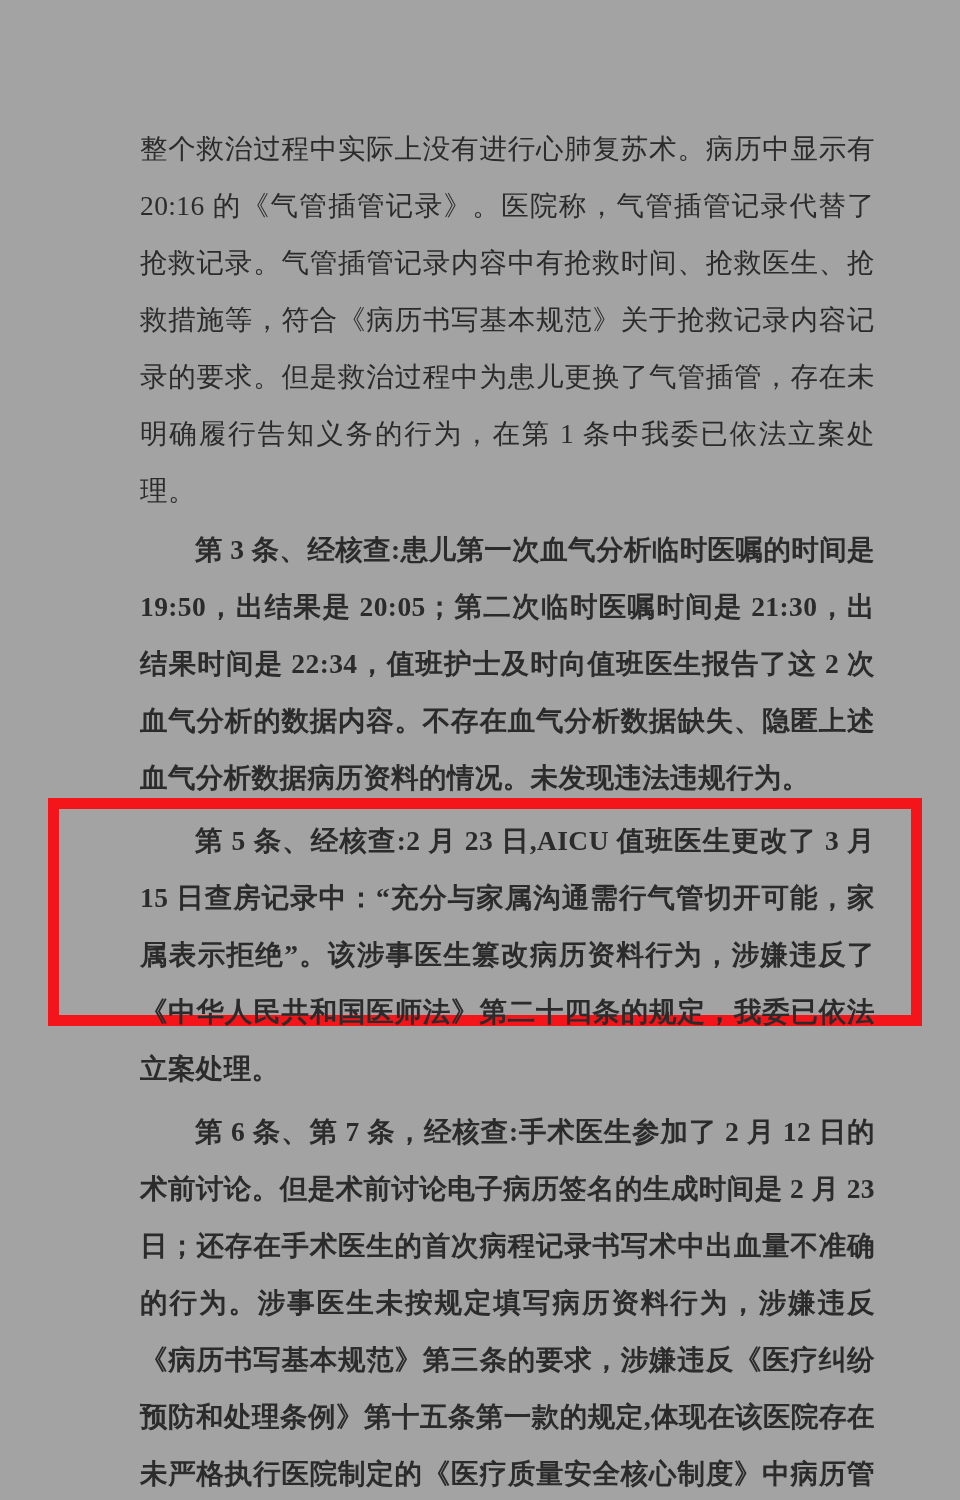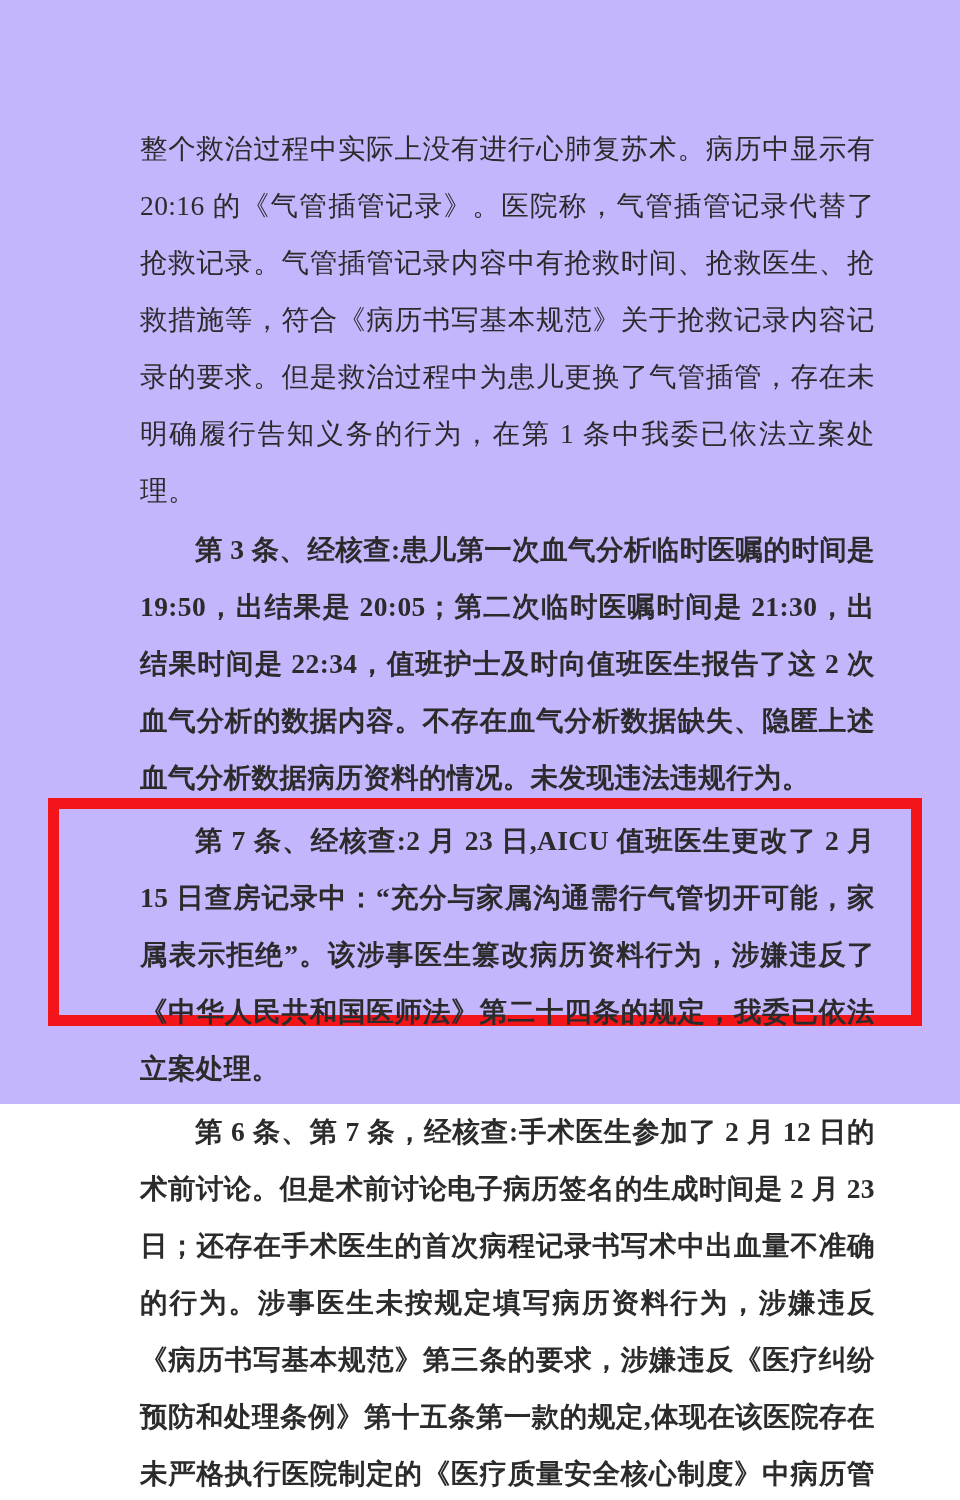--- a/index.html
+++ b/index.html
@@ -9,22 +9,22 @@
   body {
     width: 960px;
     height: 1500px;
     background: #ffffff;
     font-family: "Liberation Serif", "DejaVu Serif", serif;
     overflow: hidden;
   }
   .page {
     position: relative;
     width: 960px;
-    height: 1104px;
-    background: #c4b5fd;
+    height: 1500px;
+    background: #a3a3a3;
     box-sizing: border-box;
   }
   .doc-body {
     position: absolute;
     left: 140px;
     top: 120px;
     width: 735px;
   }
   .para {
     font-size: 27.5px;
@@ -68,19 +68,19 @@
   <div class="doc-body">
 
     <p class="para">整个救治过程中实际上没有进行心肺复苏术。病历中显示有 20:16 的《气管插管记录》。医院称，气管插管记录代替了抢救记录。气管插管记录内容中有抢救时间、抢救医生、抢救措施等，符合《病历书写基本规范》关于抢救记录内容记录的要求。但是救治过程中为患儿更换了气管插管，存在未明确履行告知义务的行为，在第 1 条中我委已依法立案处理。</p>
 
     <div class="spacer-sm"></div>
 
     <p class="para indent">第 3 条、经核查:患儿第一次血气分析临时医嘱的时间是 19:50，出结果是 20:05；第二次临时医嘱时间是 21:30，出结果时间是 22:34，值班护士及时向值班医生报告了这 2 次血气分析的数据内容。不存在血气分析数据缺失、隐匿上述血气分析数据病历资料的情况。未发现违法违规行为。</p>
 
     <div class="highlight-block">
       <div class="highlight-frame"></div>
-      <p class="para indent">第 7 条、经核查:2 月 23 日,AICU 值班医生更改了 2 月 15 日查房记录中：“充分与家属沟通需行气管切开可能，家属表示拒绝”。该涉事医生篡改病历资料行为，涉嫌违反了《中华人民共和国医师法》第二十四条的规定，我委已依法立案处理。</p>
+      <p class="para indent">第 5 条、经核查:2 月 23 日,AICU 值班医生更改了 3 月 15 日查房记录中：“充分与家属沟通需行气管切开可能，家属表示拒绝”。该涉事医生篡改病历资料行为，涉嫌违反了《中华人民共和国医师法》第二十四条的规定，我委已依法立案处理。</p>
     </div>
 
     <p class="para indent">第 6 条、第 7 条，经核查:手术医生参加了 2 月 12 日的术前讨论。但是术前讨论电子病历签名的生成时间是 2 月 23 日；还存在手术医生的首次病程记录书写术中出血量不准确的行为。涉事医生未按规定填写病历资料行为，涉嫌违反《病历书写基本规范》第三条的要求，涉嫌违反《医疗纠纷预防和处理条例》第十五条第一款的规定,体现在该医院存在未严格执行医院制定的《医疗质量安全核心制度》中病历管理制度的行为，医院涉嫌违</p>
 
   </div>
 </div>
 
 </body></html>

